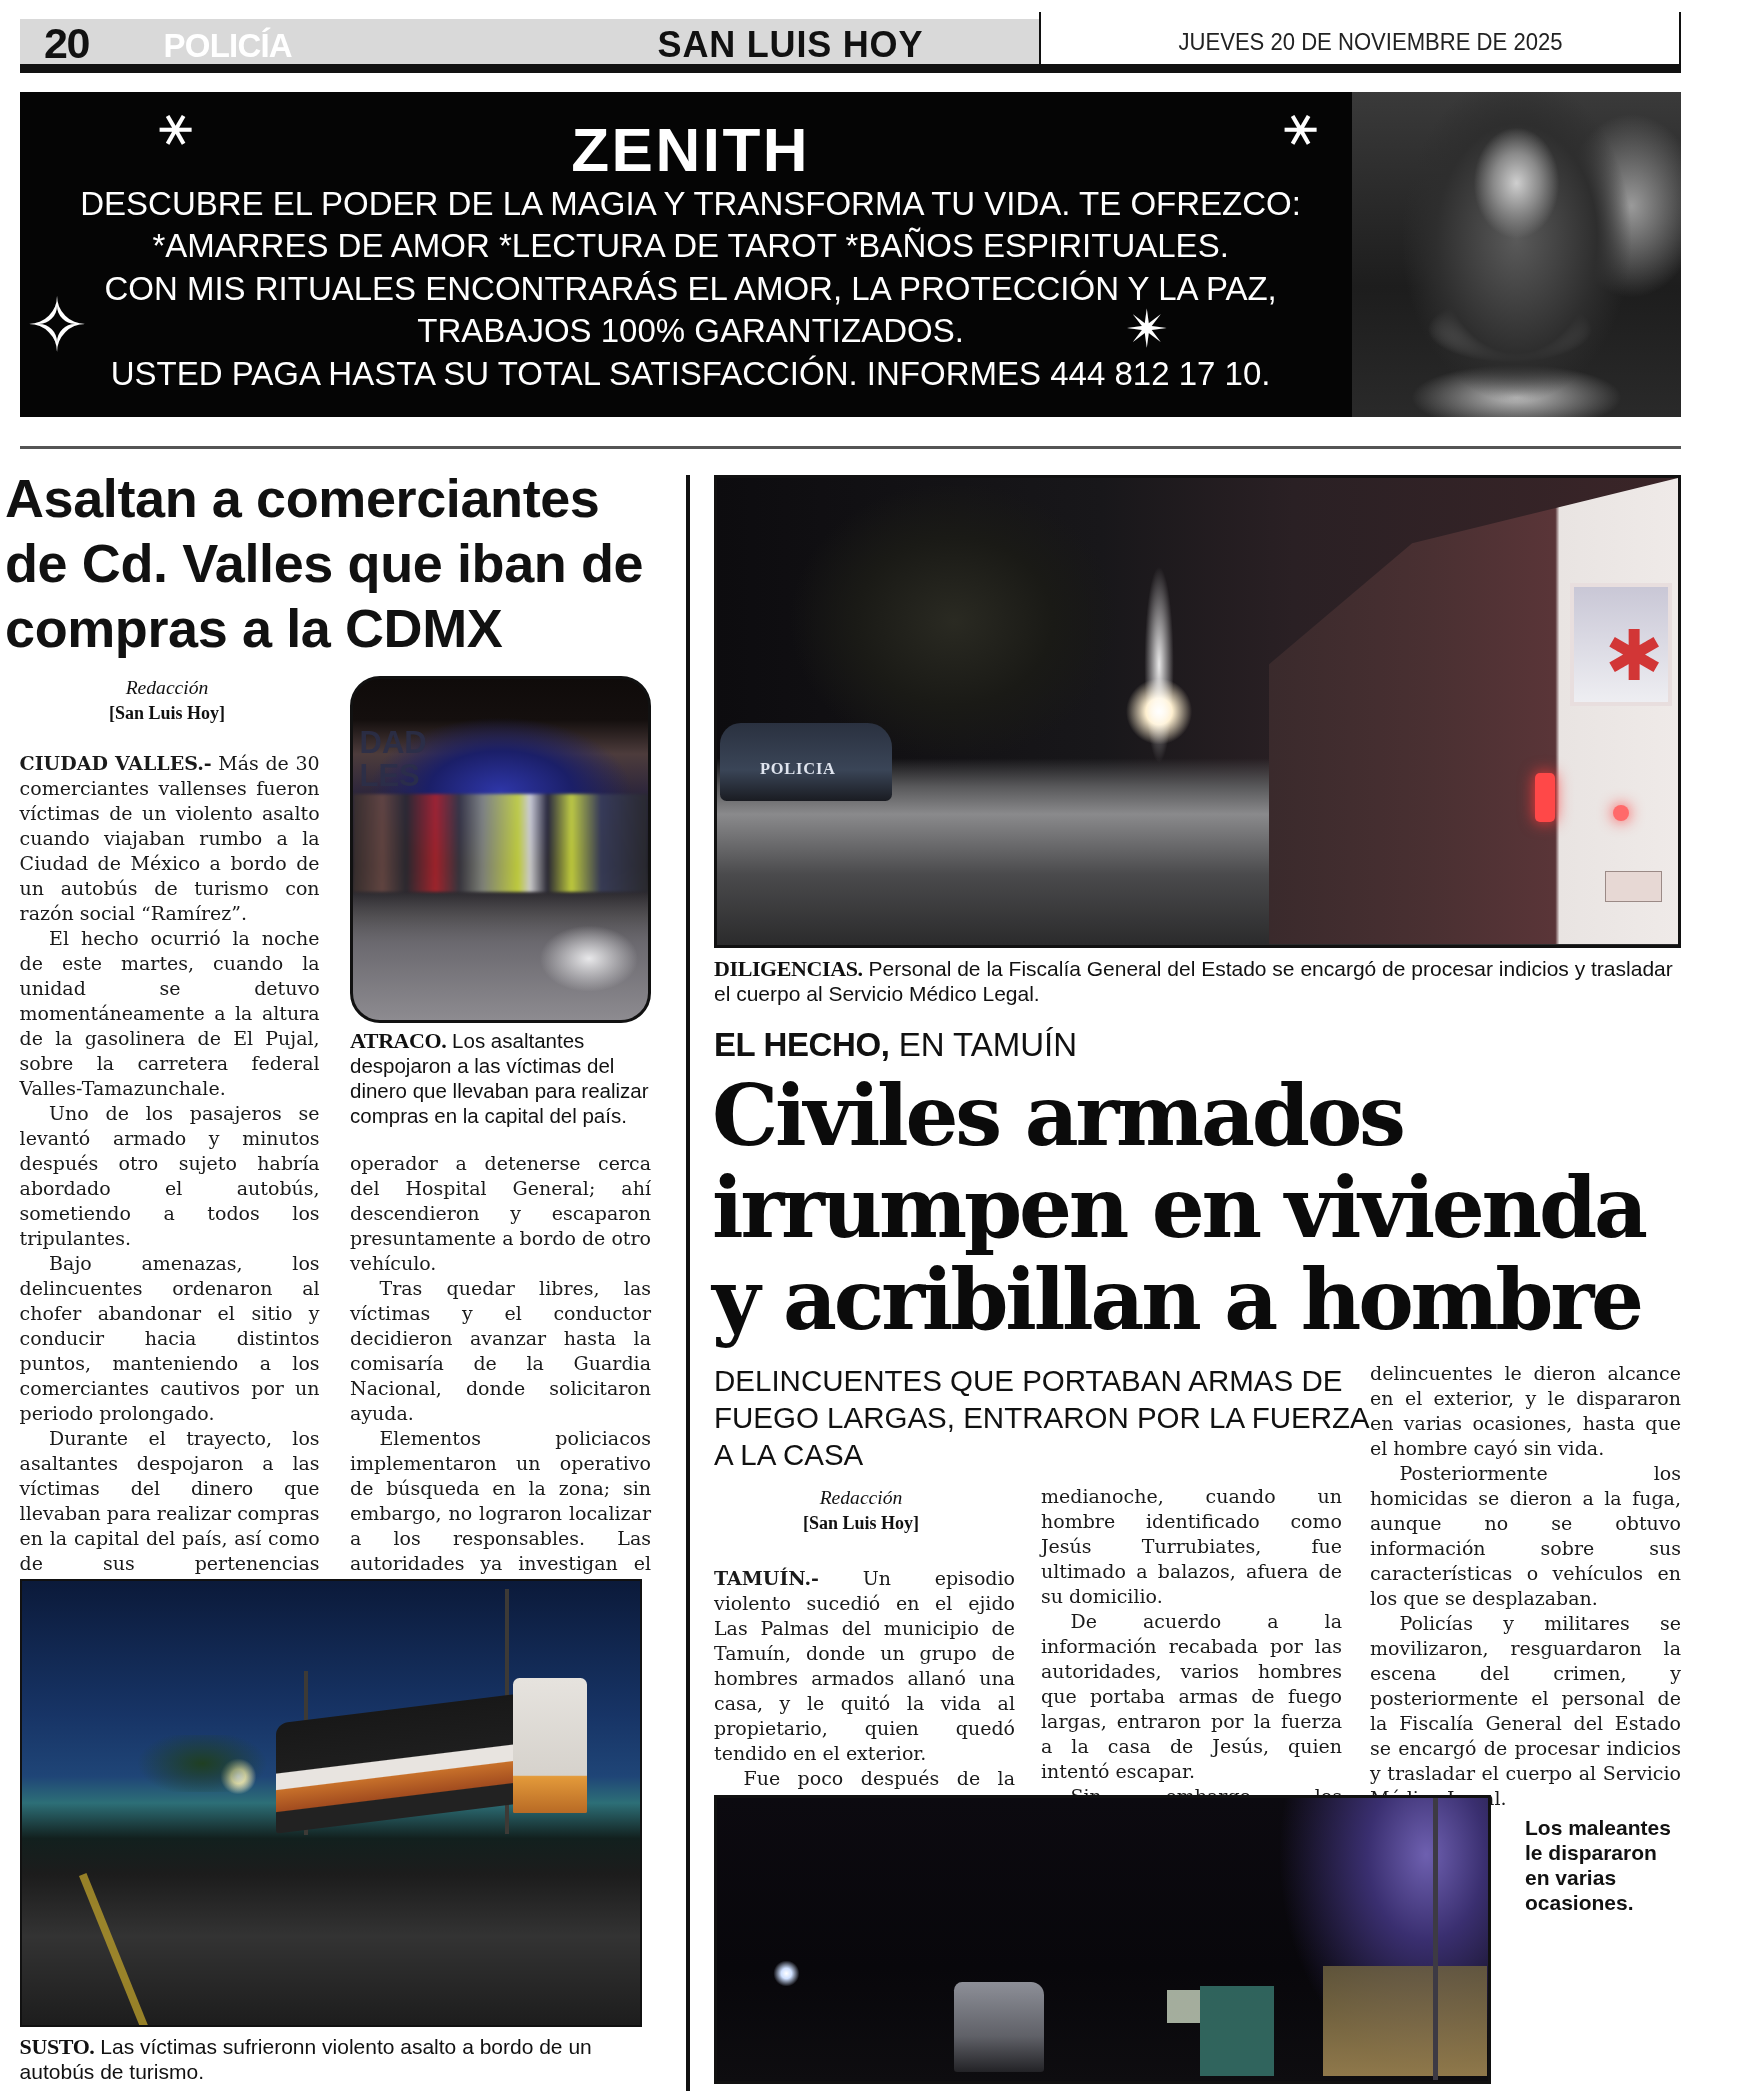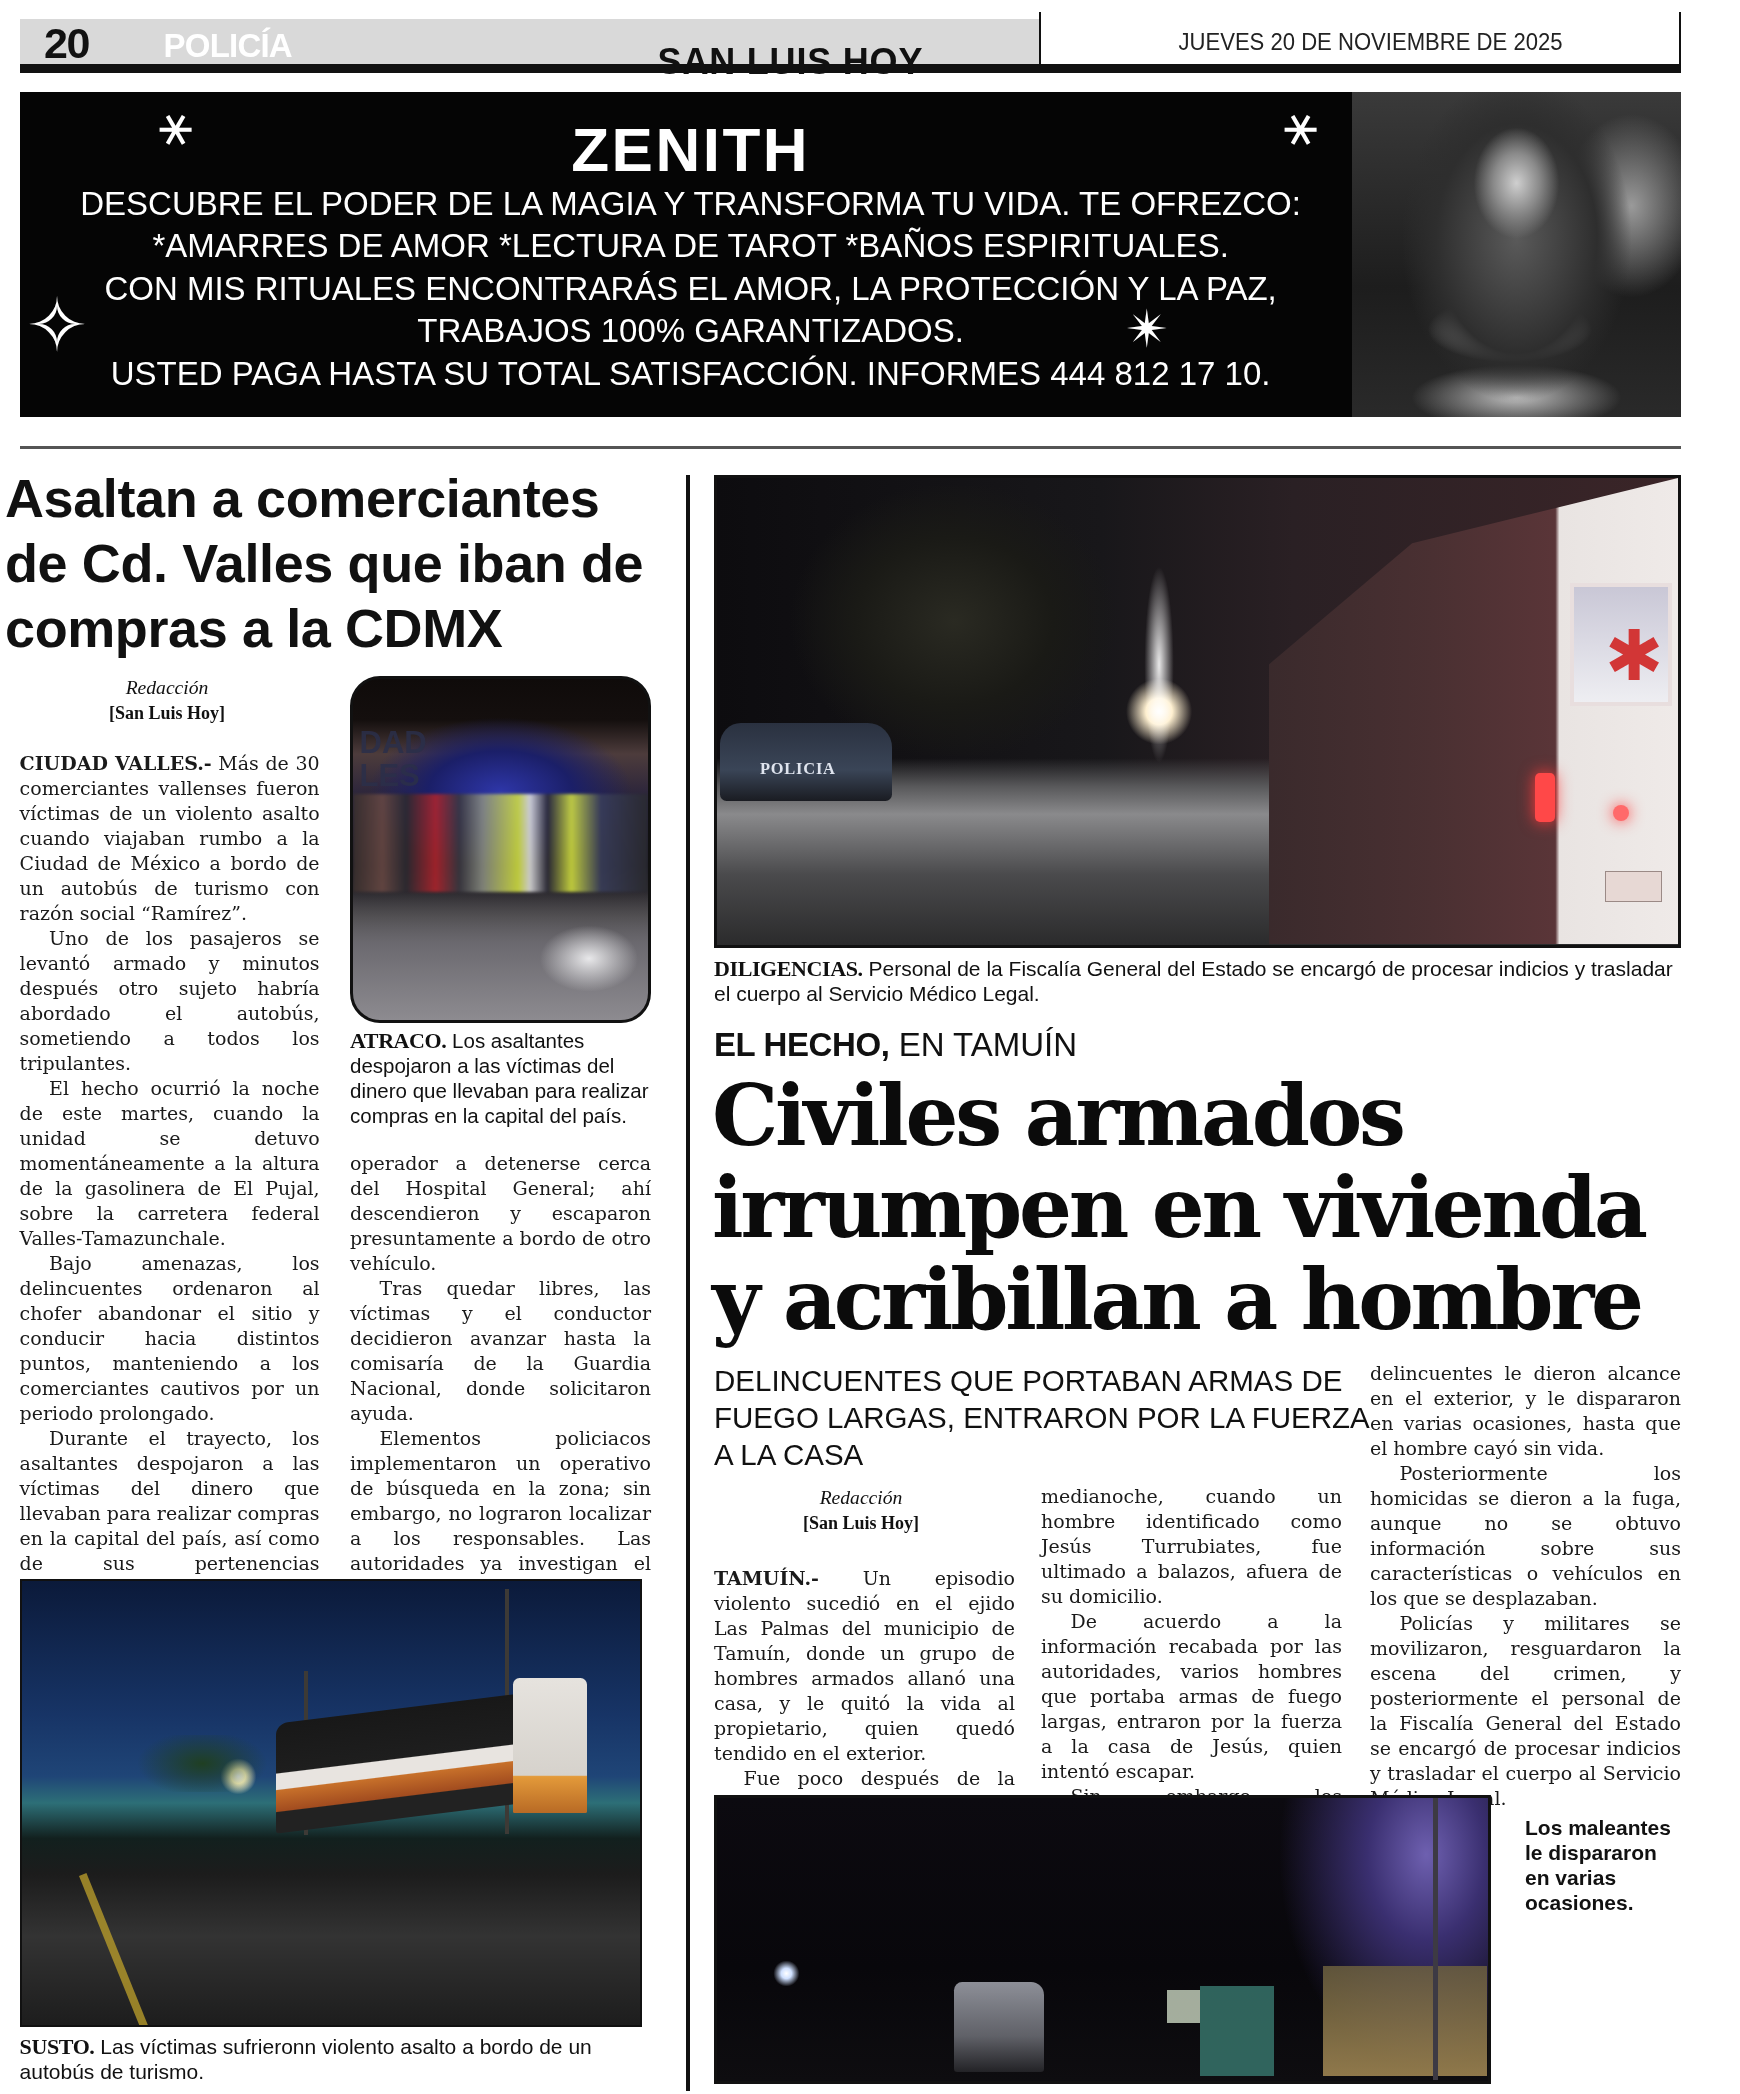--- a/index.html
+++ b/index.html
@@ -7,21 +7,21 @@
   body { position: relative; font-family: "Liberation Serif", serif; color: #111; }
 
   
   .masthead { position: absolute; left: 19.6px; top: 16.4px; width: 1661px; height: 57px; padding-left: 19px; }
   .mh-gray { position: absolute; left: 0; top: 2.5px; width: 1019px; height: 46px; background: #d9d9d9; }
   .mh-rule { position: absolute; left: 0; top: 48px; width: 1661px; height: 9px; background: #111; }
   .mh-sep { position: absolute; left: 1019px; top: -4.9px; width: 2.5px; height: 53px; background: #111; }
   .mh-end { position: absolute; left: 1659px; top: -4.9px; width: 2.5px; height: 53px; background: #111; }
   .mh-page { position: absolute; left: 24.5px; top: 3.3px; font: 700 43px/46px "Liberation Sans", sans-serif; letter-spacing: -1.6px; color: #111; }
   .mh-section { position: absolute; left: 144px; top: 11.5px; font: 700 33px/36px "Liberation Sans", sans-serif; color: #ffffff; letter-spacing: -0.8px; }
-  .mh-paper { position: absolute; left: 638px; top: 9.8px; font: 900 36px/38px "Liberation Sans", sans-serif; color: #111; letter-spacing: 0.8px; margin-top: 17px; }
+  .mh-paper { position: absolute; left: 638px; top: 9.8px; font: 900 36px/38px "Liberation Sans", sans-serif; color: #111; letter-spacing: 0.8px; }
   .mh-date { position: absolute; left: 1064px; top: 11.5px; width: 573px; text-align: center; font: 400 24px/28px "Liberation Sans", sans-serif; color: #222; transform: scaleX(0.92); }
 
   
   .ad { position: absolute; left: 19.6px; top: 92px; width: 1661px; height: 325px; background: #050505; overflow: hidden; }
   .ad-text { position: absolute; left: 0; top: 0; width: 1342px; height: 325px; color: #fff; text-align: center; font-family: "Liberation Sans", sans-serif; }
   .ad-title { position: absolute; left: 0; width: 1342px; top: 23px; font: 700 62px/69px "Liberation Sans", sans-serif; letter-spacing: 2.5px; }
   .ad-line { position: absolute; left: 0; width: 1342px; font: 400 33px/39px "Liberation Sans", sans-serif; transform-origin: center; }
   .ad-img { position: absolute; left: 1332px; top: 0; width: 329px; height: 325px;
     background:
       radial-gradient(ellipse 57px 74px at 50% 28%, #cfcfcf 0%, #8a8a8a 40%, transparent 75%),
@@ -162,22 +162,22 @@
 <article>
   <h1 class="a1-head">Asaltan a comerciantes de Cd. Valles que iban de compras a la CDMX</h1>
 
   <div class="byline" style="left:69px;top:676px;width:196px;">
     <span class="by-name">Redacción</span>
     <span class="by-src">[San Luis Hoy]</span>
   </div>
 
   <div class="body-col" style="left:19.6px;top:751px;width:300px;">
     <p class="first"><span class="lead">CIUDAD VALLES.-</span><span> Más de 30 comerciantes vallenses fueron víctimas de un violento asalto cuando viajaban rumbo a la Ciudad de México a bordo de un autobús de turismo con razón social “Ramírez”.</span></p>
+    <p>El hecho ocurrió la noche de este martes, cuando la unidad se detuvo momentáneamente a la altura de la gasolinera de El Pujal, sobre la carretera federal Valles-Tamazunchale.</p>
     <p>Uno de los pasajeros se levantó armado y minutos después otro sujeto habría abordado el autobús, sometiendo a todos los tripulantes.</p>
-    <p>El hecho ocurrió la noche de este martes, cuando la unidad se detuvo momentáneamente a la altura de la gasolinera de El Pujal, sobre la carretera federal Valles-Tamazunchale.</p>
     <p>Bajo amenazas, los delincuentes ordenaron al chofer abandonar el sitio y conducir hacia distintos puntos, manteniendo a los comerciantes cautivos por un periodo prolongado.</p>
     <p>Durante el trayecto, los asaltantes despojaron a las víctimas del dinero que llevaban para realizar compras en la capital del país, así como de sus pertenencias personales.</p>
     <p>Finalmente regresaron a Ciudad Valles y obligaron al</p>
   </div>
 
   <figure class="photo ph-atraco">
     <div class="sign" style="white-space:pre;">DAD
 LES</div>
     <div class="crowd"></div>
   </figure>

